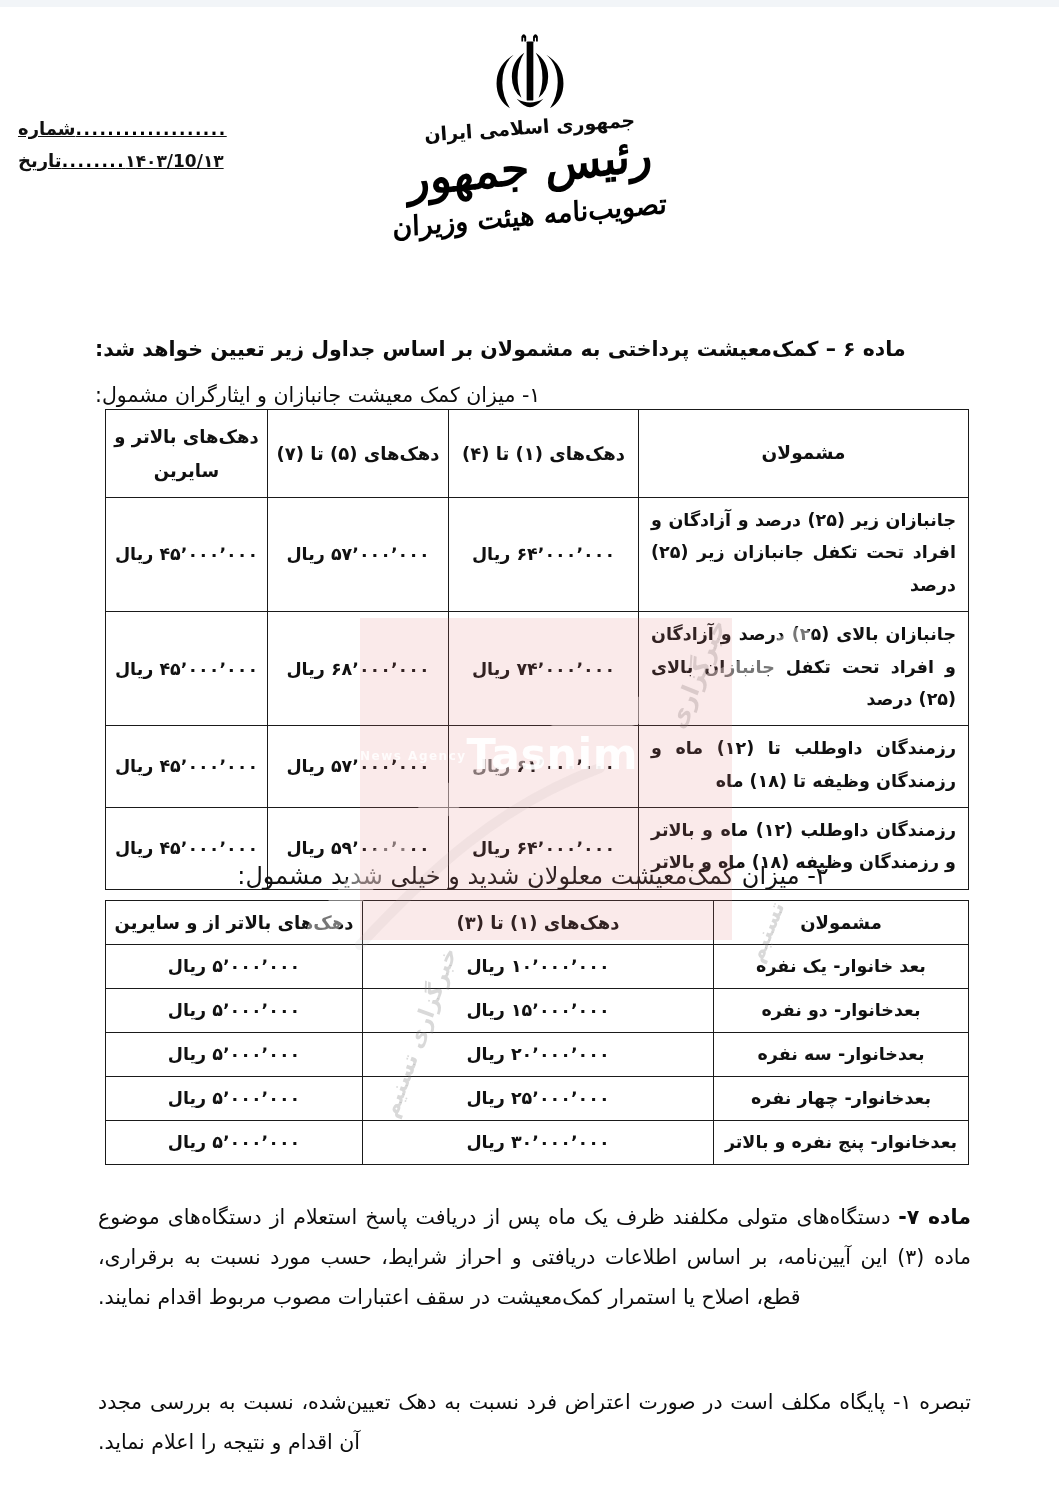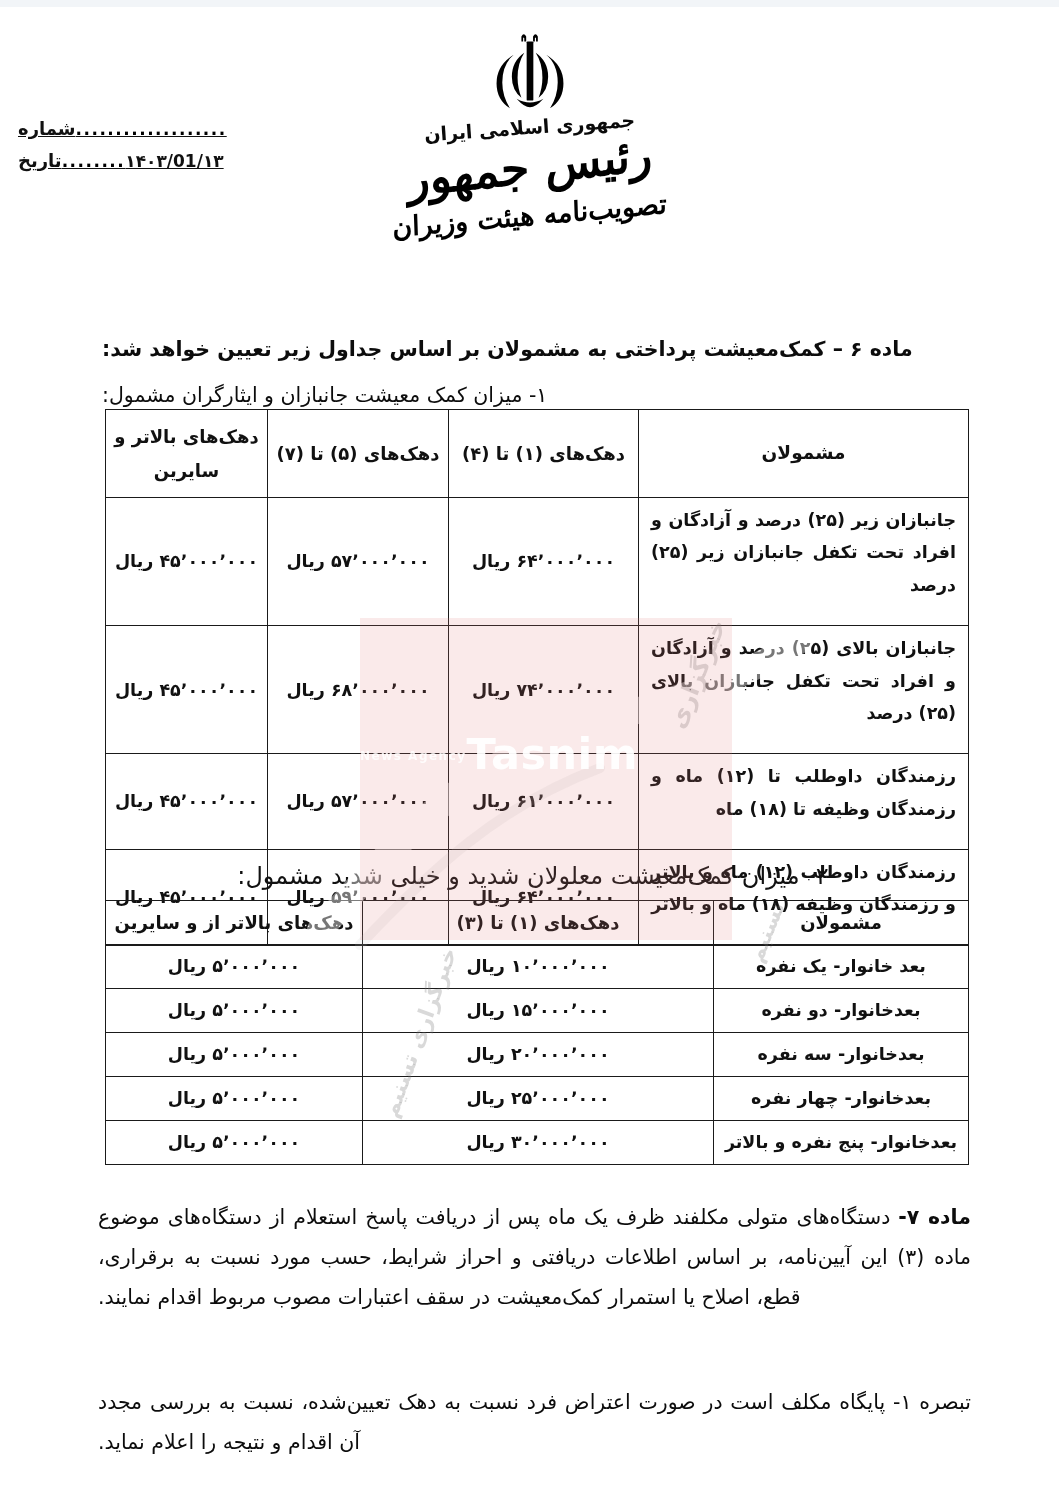--- a/index.html
+++ b/index.html
@@ -160,42 +160,42 @@
   #table-one {
     position: absolute;
     left: 105px;
     top: 409px;
     width: 863px;
   }
   #table-one col.c-subject { width: 330px; }
   #table-one col.c-a { width: 190px; }
   #table-one col.c-b { width: 181px; }
   #table-one col.c-c { width: 162px; }
-  #table-one td.subject { padding: 6px 12px 24px 12px; }
+  #table-one td.subject { padding: 6px 12px 10px 12px; }
   #table-one th.h-subject { font-size: 18.5px; }
   #table-one tr { height: 80px; }
   #table-one tr.head-row { height: 88px; }
 
   
   #table-two {
     position: absolute;
     left: 105px;
     top: 900px;
     width: 863px;
   }
   #table-two col.c-subject { width: 255px; }
   #table-two col.c-a { width: 351px; }
   #table-two col.c-b { width: 257px; }
   #table-two tr { height: 44px; }
   #table-two td, #table-two th { padding: 4px 8px; }
 
   
   #article6-block {
     position: absolute;
-    left: 102px; right: 88px;
+    left: 95px; right: 88px;
     top: 330px;
   }
   #section2-label {
     position: absolute;
     left: 95px; right: 88px;
     top: 862px;
     text-align: center;
     font-size: 24px;
     font-weight: normal;
   }
@@ -287,21 +287,21 @@
   <div class="top-strip"></div>
 
   <div class="meta-block">
     <div class="meta-line">
       <span class="meta-label">شماره</span>
       <span class="meta-dots">...................</span>
     </div>
     <div class="meta-line">
       <span class="meta-label">تاریخ</span>
       <span class="meta-dots">........</span>
-      <span class="meta-value">۱۴۰۳/01/۱۳</span>
+      <span class="meta-value">۱۴۰۳/10/۱۳</span>
     </div>
   </div>
 
   <div class="emblem-wrap">
     <svg class="emblem" viewBox="0 0 100 90">
       <g fill="#000">
 
         <rect x="46.5" y="14" width="7" height="62" rx="1"></rect>
 
         <path d="M41 9 q2.5 -5 5 0 l0 5 l-2 0 l0 -3.2 q-0.6 -1.6 -1.2 0 l0 3.2 l-1.8 0 z"></path>

